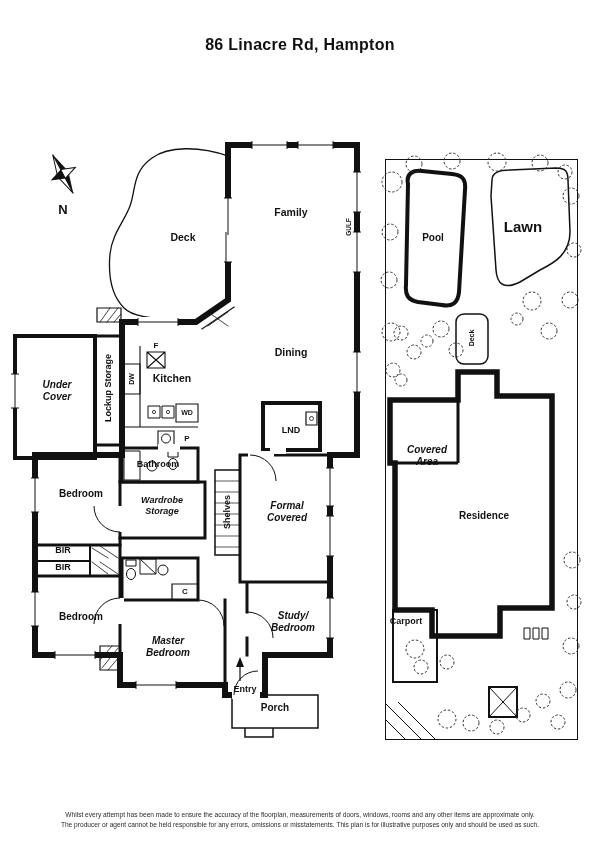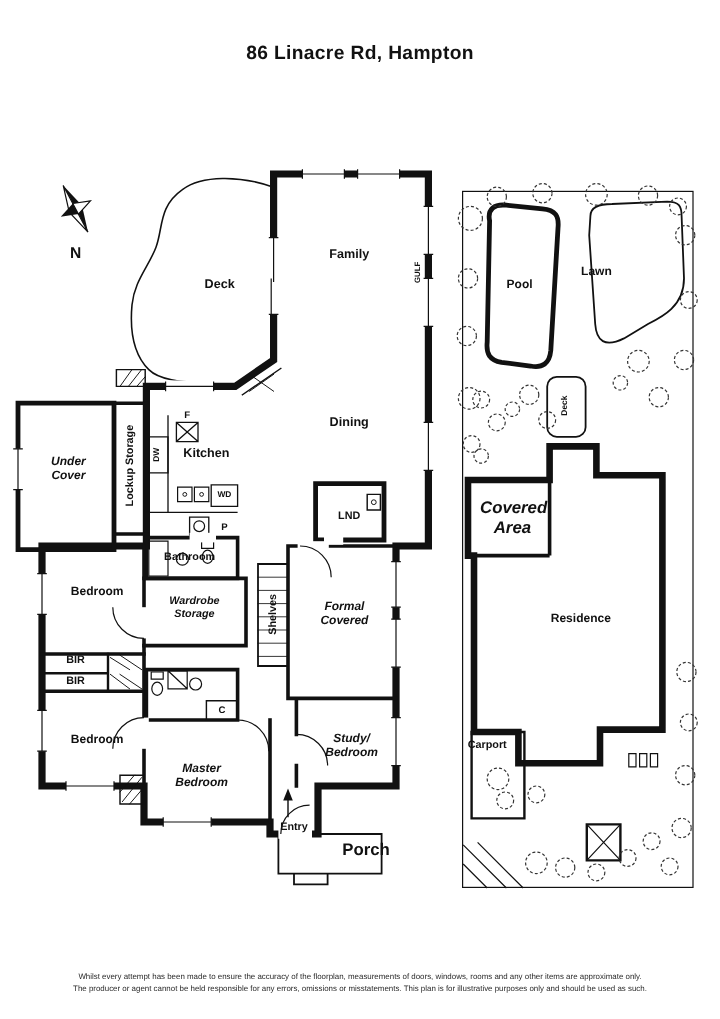--- a/index.html
+++ b/index.html
@@ -230,33 +230,33 @@
   <div class="lbl" style="left:81px;top:494px;font-size:10px">Bedroom</div>
   <div class="lbl wrap s9" style="left:162px;top:506px;width:66px">Wardrobe Storage</div>
   <div class="lbl vert s9" style="left:227px;top:512px">Shelves</div>
   <div class="lbl wrap" style="left:287px;top:512px;width:52px;font-size:10px">Formal Covered</div>
   <div class="lbl s9" style="left:63px;top:550px">BIR</div>
   <div class="lbl s9" style="left:63px;top:567px">BIR</div>
   <div class="lbl" style="left:81px;top:617px;font-size:10px">Bedroom</div>
   <div class="lbl wrap" style="left:168px;top:647px;width:62px;font-size:10px">Master Bedroom</div>
   <div class="lbl wrap" style="left:293px;top:622px;width:56px;font-size:10px">Study/ Bedroom</div>
   <div class="lbl s9" style="left:245px;top:689px">Entry</div>
-  <div class="lbl" style="left:305px;top:708px;font-size:14px">Porch</div>
+  <div class="lbl" style="left:275px;top:708px;font-size:10px">Porch</div>
 
   <div class="lbl sm" style="left:156px;top:346px">F</div>
   <div class="lbl vert s7" style="left:132px;top:379px">DW</div>
   <div class="lbl s7" style="left:187px;top:413px">WD</div>
   <div class="lbl sm" style="left:187px;top:439px">P</div>
   <div class="lbl sm" style="left:185px;top:592px">C</div>
   <div class="lbl vert xs" style="left:349px;top:227px">GULF</div>
 
   <div class="lbl" style="left:433px;top:238px;font-size:10px">Pool</div>
-  <div class="lbl" style="left:497px;top:227px;font-size:10px">Lawn</div>
+  <div class="lbl" style="left:523px;top:227px;font-size:15px">Lawn</div>
   <div class="lbl vert s7" style="left:472px;top:338px">Deck</div>
-  <div class="lbl wrap" style="left:427px;top:431px;width:54px;font-size:14px">Covered Area</div>
+  <div class="lbl wrap" style="left:427px;top:456px;width:54px;font-size:10px">Covered Area</div>
   <div class="lbl" style="left:484px;top:516px;font-size:10px">Residence</div>
   <div class="lbl s9" style="left:406px;top:621px">Carport</div>
 
   <div class="disclaimer">
     <div>Whilst every attempt has been made to ensure the accuracy of the floorplan, measurements of doors, windows, rooms and any other items are approximate only.</div>
     <div>The producer or agent cannot be held responsible for any errors, omissions or misstatements. This plan is for illustrative purposes only and should be used as such.</div>
   </div>
 
 </div>
 

